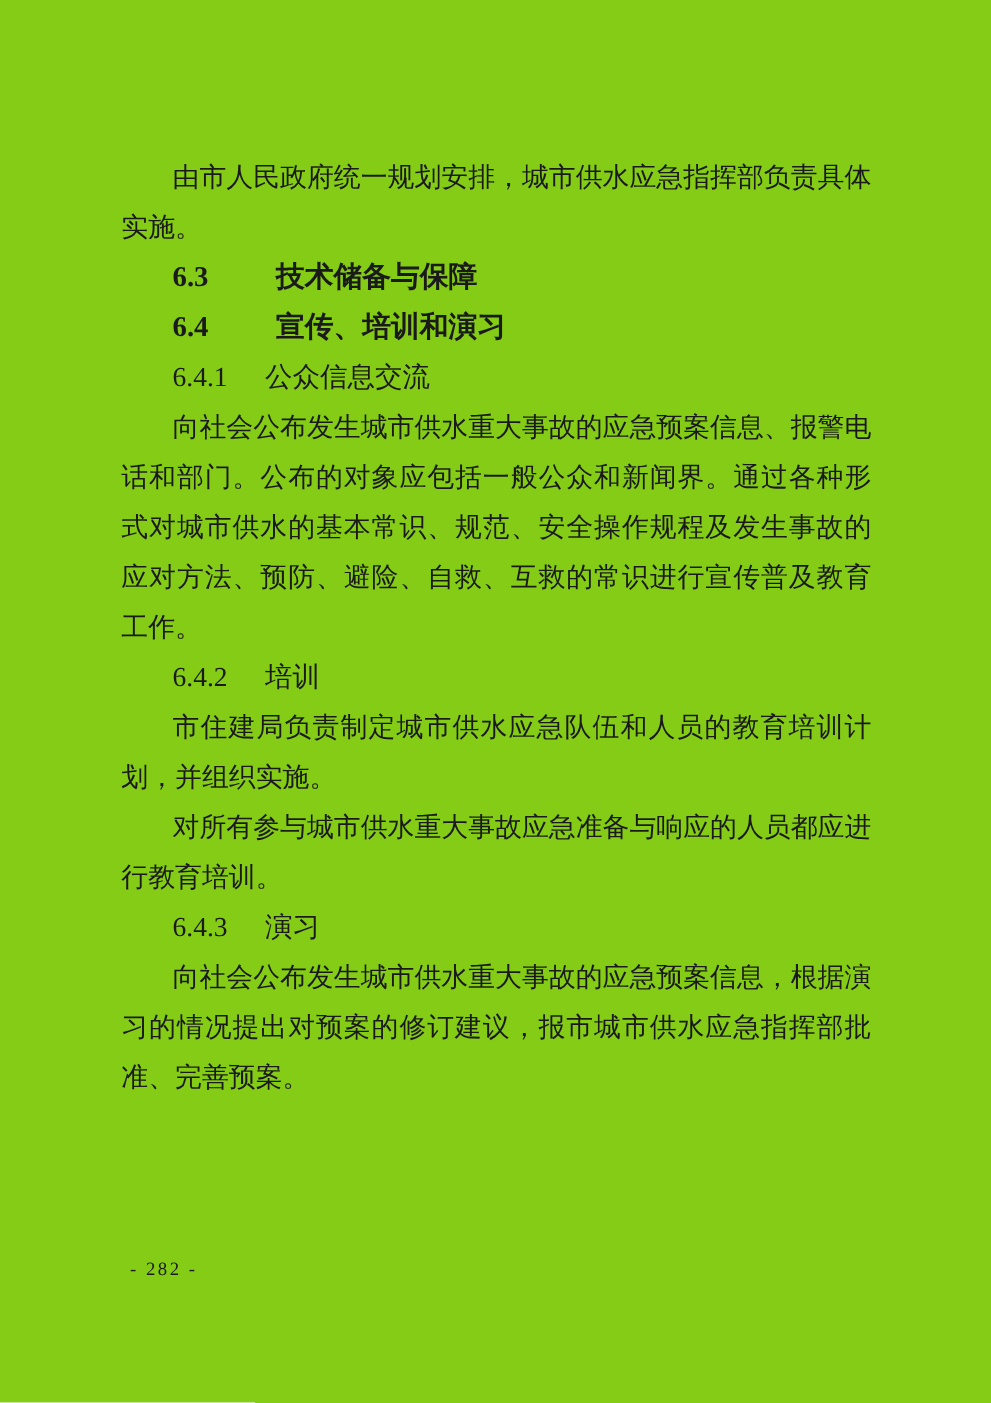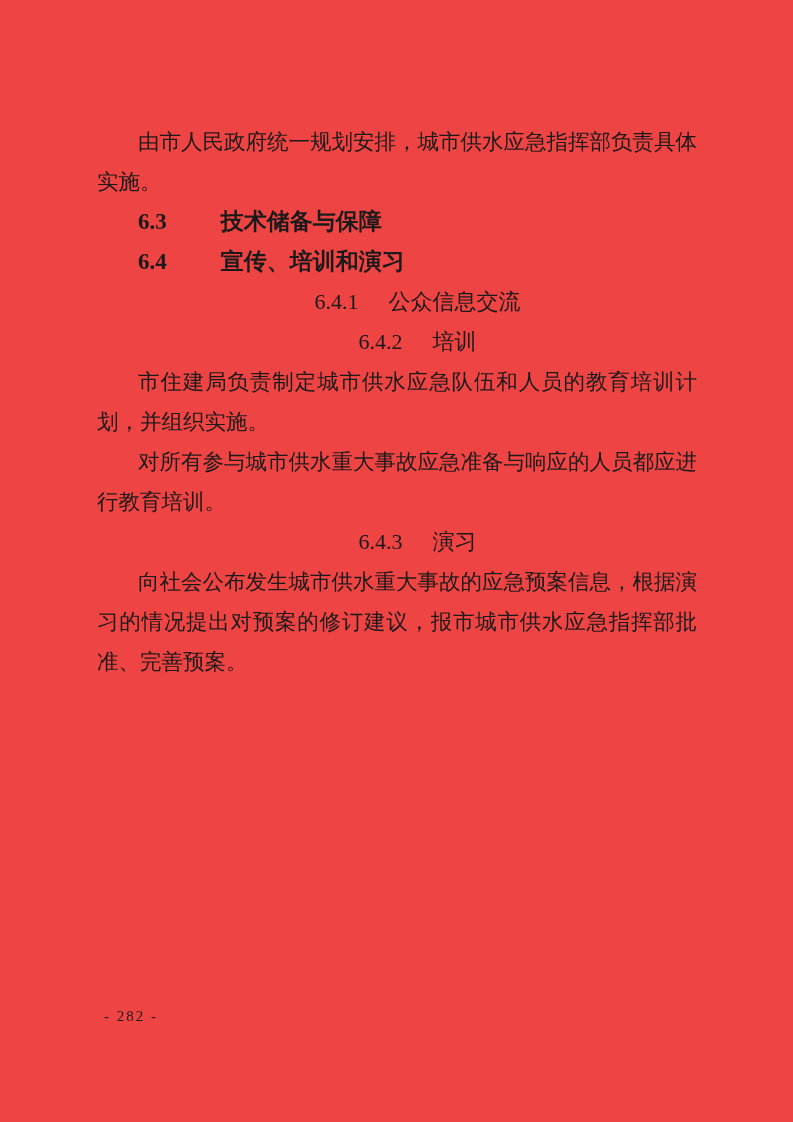--- a/index.html
+++ b/index.html
@@ -4,21 +4,21 @@
 <style>
   html, body {
     margin: 0;
     padding: 0;
     background: #ffffff;
   }
   .page {
     position: relative;
     width: 793px;
     height: 1122px;
-    background: #ef4444;
+    background: #84cc16;
     overflow: hidden;
     font-family: "Liberation Serif", "DejaVu Serif", serif;
     color: #1a1a1a;
   }
   .content {
     position: absolute;
     left: 97px;
     top: 122px;
     width: 600px;
     font-size: 21.5px;
@@ -42,21 +42,21 @@
     display: inline-block;
     margin-right: 54px;
     font-family: "Liberation Serif", "DejaVu Serif", serif;
   }
   .heading-l3 {
     margin: 0;
     padding-left: 41px;
     font-size: 22px;
     line-height: 40px;
     font-weight: normal;
-    text-align: center;
+    text-align: left;
   }
   .heading-l3 .h-num {
     display: inline-block;
     margin-right: 30px;
   }
   .page-footer {
     position: absolute;
     left: 104px;
     top: 1004px;
     font-size: 15px;
@@ -79,20 +79,21 @@
 
 
     <h2 class="heading-l2">
       <span class="h-num">6.4</span><span class="h-title">宣传、培训和演习</span>
     </h2>
 
     <h3 class="heading-l3">
       <span class="h-num">6.4.1</span><span class="h-title">公众信息交流</span>
     </h3>
 
+    <p class="body-para">向社会公布发生城市供水重大事故的应急预案信息、报警电话和部门。公布的对象应包括一般公众和新闻界。通过各种形式对城市供水的基本常识、规范、安全操作规程及发生事故的应对方法、预防、避险、自救、互救的常识进行宣传普及教育工作。</p>
 
     <h3 class="heading-l3">
       <span class="h-num">6.4.2</span><span class="h-title">培训</span>
     </h3>
 
     <p class="body-para">市住建局负责制定城市供水应急队伍和人员的教育培训计划，并组织实施。</p>
 
     <p class="body-para">对所有参与城市供水重大事故应急准备与响应的人员都应进行教育培训。</p>
 
     <h3 class="heading-l3">

